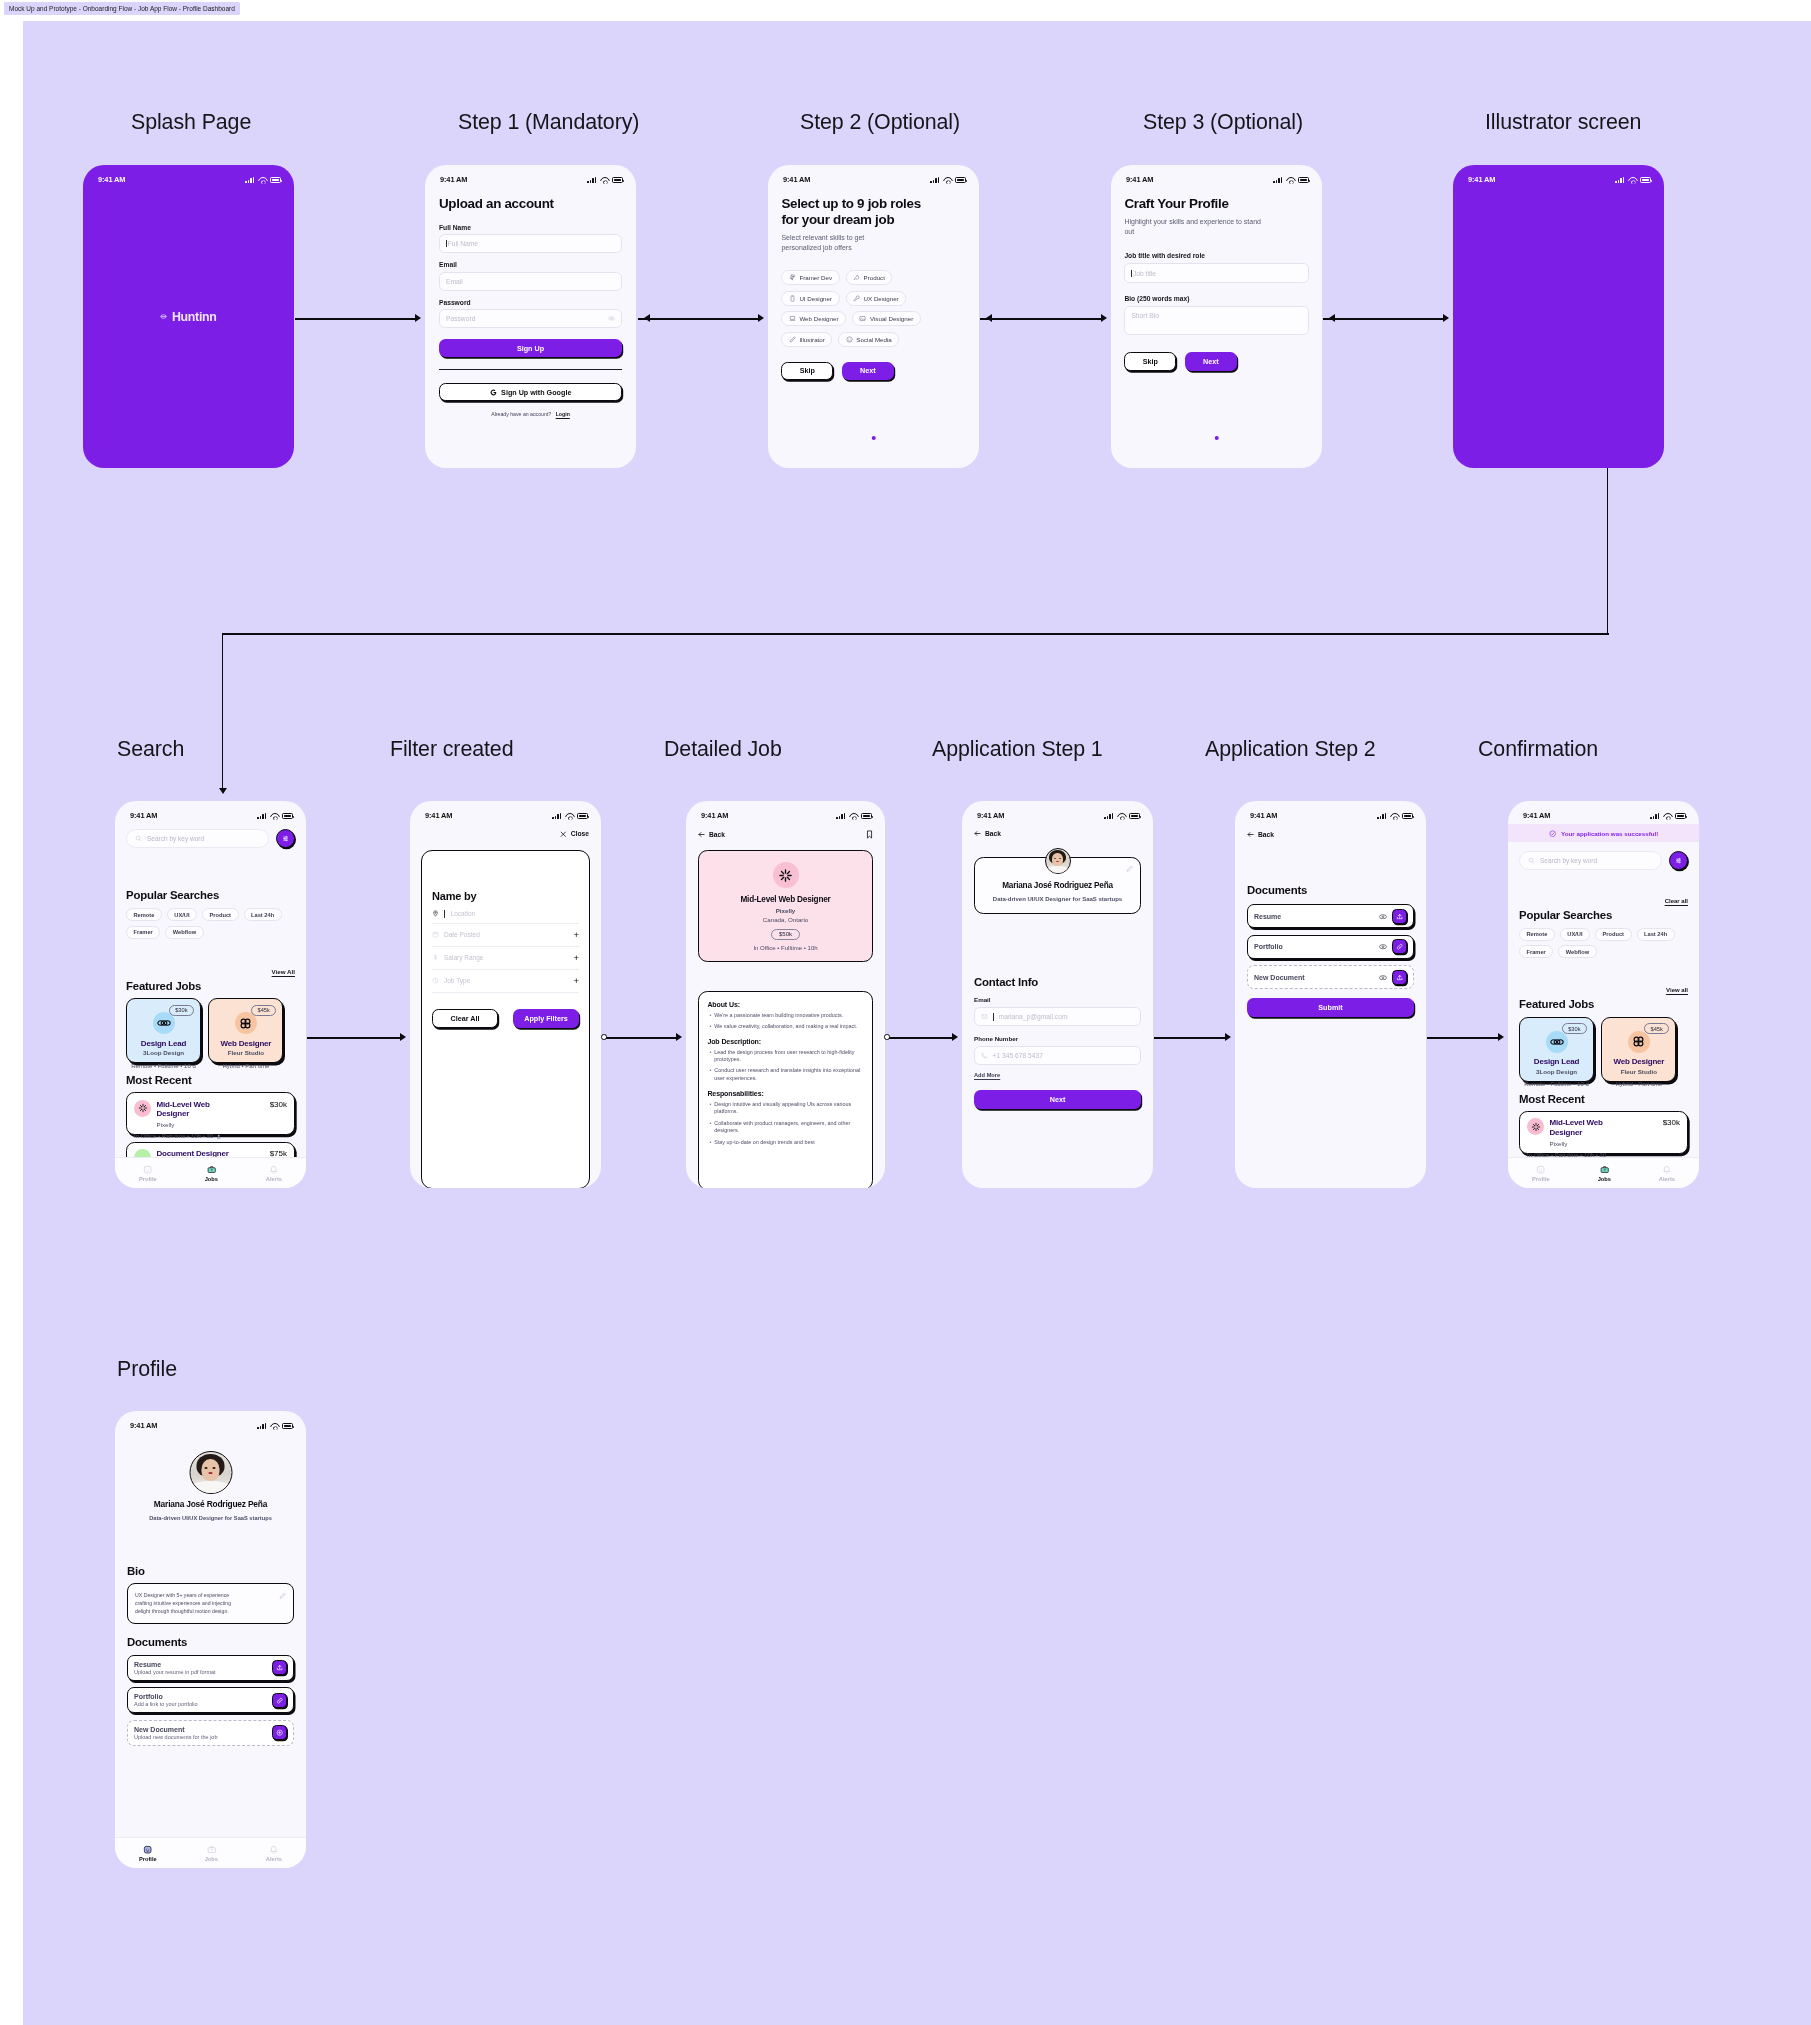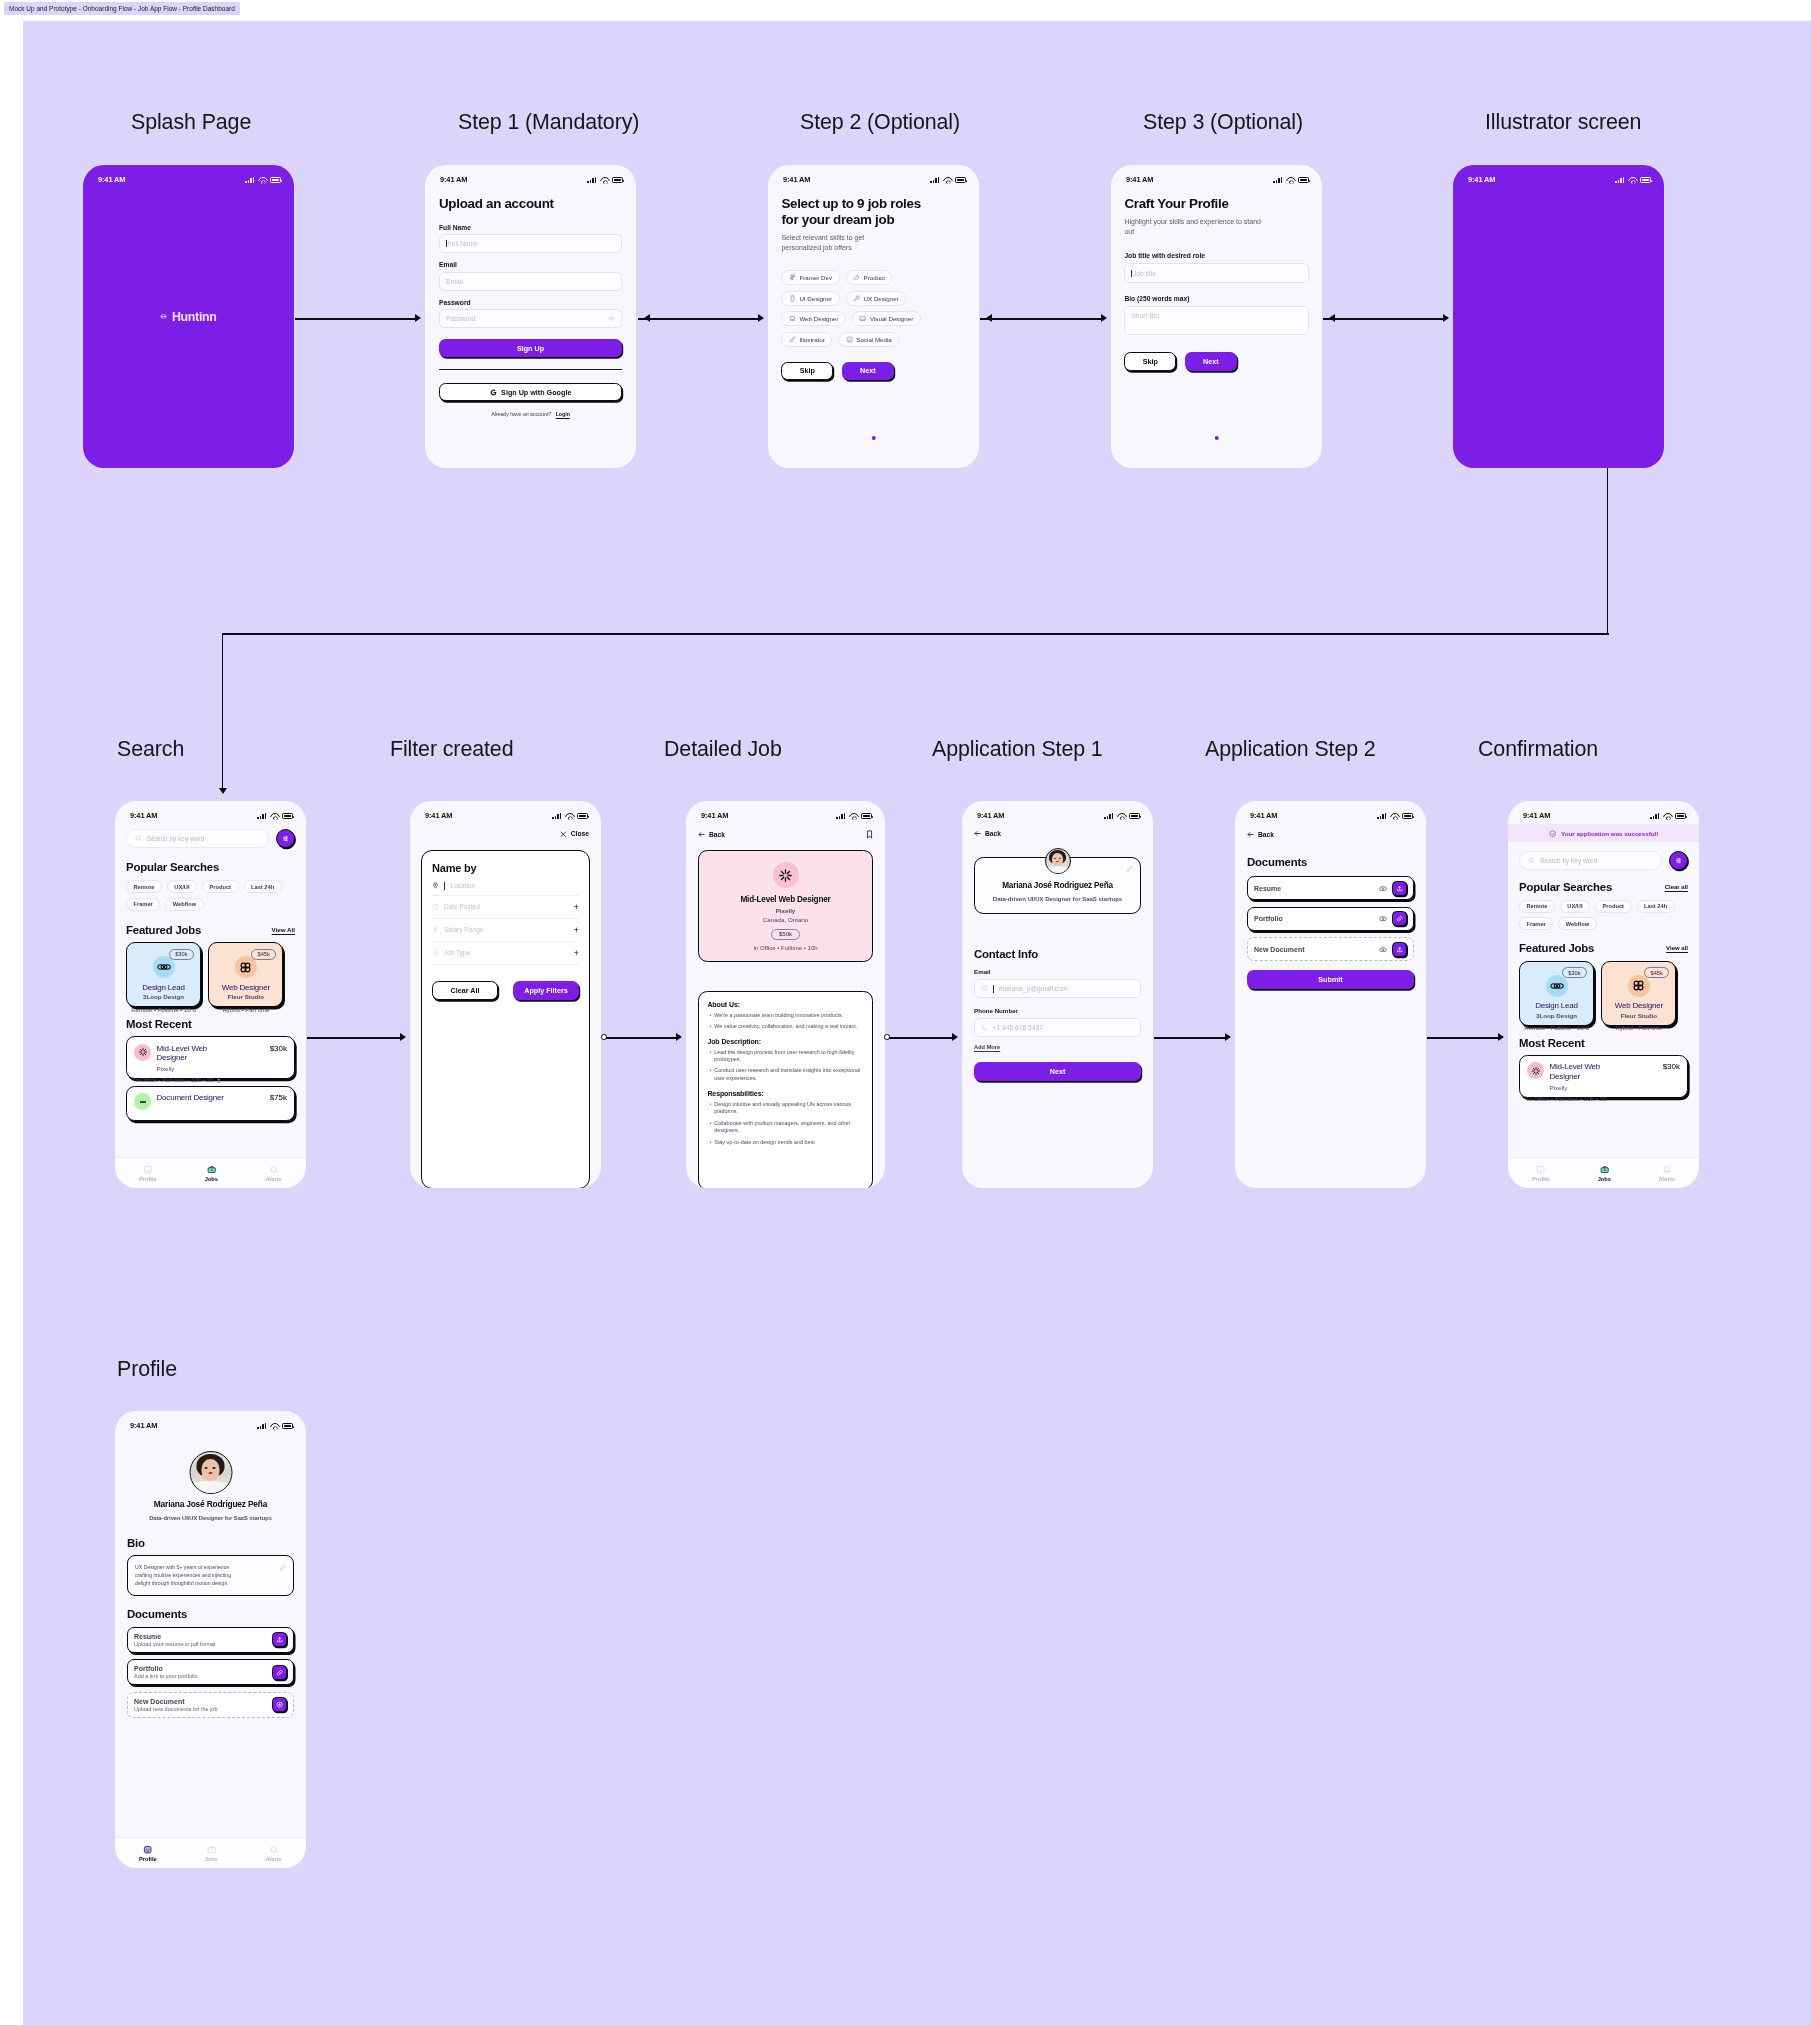--- a/index.html
+++ b/index.html
@@ -61,21 +61,21 @@
     border:1.1px solid #111;border-radius:50%;clip-path: polygon(0 0,100% 0,100% 60%,0 60%);}
   .statusbar.white .wifi::before,.statusbar.white .wifi::after{border-color:#fff}
   .batt { width: 11px; height: 5.5px; border: 0.8px solid #111; border-radius: 1.5px; position: relative; }
   .batt::before{content:"";position:absolute;inset:0.6px;background:#111;border-radius:0.7px}
   .batt::after{content:"";position:absolute;right:-2px;top:1.5px;width:1px;height:2.5px;background:#111;border-radius:0 1px 1px 0}
   .statusbar.white .batt{border-color:#fff}
   .statusbar.white .batt::before,.statusbar.white .batt::after{background:#fff}
 
   
   .h1 { font-size: 13.4px; font-weight: 800; color: #0d0d12; letter-spacing: -0.3px; line-height: 1.18; }
-  .h2 { font-size: 11.4px; font-weight: 800; color: #0d0d12; letter-spacing: -0.2px; }
+  .h2 { font-size: 11.4px; font-weight: 800; color: #0d0d12; letter-spacing: -0.2px; margin-top: 28px; }
   .sub { font-size: 7px; color: #5b5b70; line-height: 1.45; }
   .lbl { font-size: 6.7px; font-weight: 700; color: #15151c; }
   .field {
     border: 0.7px solid #e3e3ef; border-radius: 5.5px; background: #fdfdff;
     height: 19px; display: flex; align-items: center; padding: 0 6px;
     font-size: 6.7px; color: #bdbdcc;
   }
   .caret { display:inline-block; width:0.6px; height:7.4px; background:#2b2b35; margin-right:1px; }
   .btn-primary {
     background: #7c1ee6; color: #fff; border-radius: 6.5px;
@@ -116,21 +116,21 @@
   .jobcard {
     border-radius: 9px; border: 1.1px solid #0b0b0f;
     box-shadow: 2px 2.5px 0 #0b0b0f; position: relative;
   }
   .jobcard .sal {
     position: absolute; right: 6px; top: 5.5px;
     border: 0.6px solid #7a7a92; border-radius: 496px;
     padding: 1.5px 5.5px; font-size: 5.7px; color: #2a2a3a; background: transparent;
   }
   .logo-circle { border-radius: 50%; display: flex; align-items: center; justify-content: center; }
-  .job-title { font-size: 8px; font-weight: 400; color: #2c0a63; letter-spacing: -0.2px; }
+  .job-title { font-size: 8px; font-weight: 700; color: #2c0a63; letter-spacing: -0.2px; }
   .job-comp { font-size: 6.2px; color: #4c4c63; font-weight: 600; }
   .job-meta { font-size: 6px; color: #4c4c63; }
 
   .listcard {
     border-radius: 8.4px; border: 1.1px solid #0b0b0f; background: #fff;
     box-shadow: 1.7px 2.2px 0 #0b0b0f; position: relative;
   }
 
   .tabbar {
     position: absolute; left: 0; bottom: 0; width: 100%; height: 31px;

